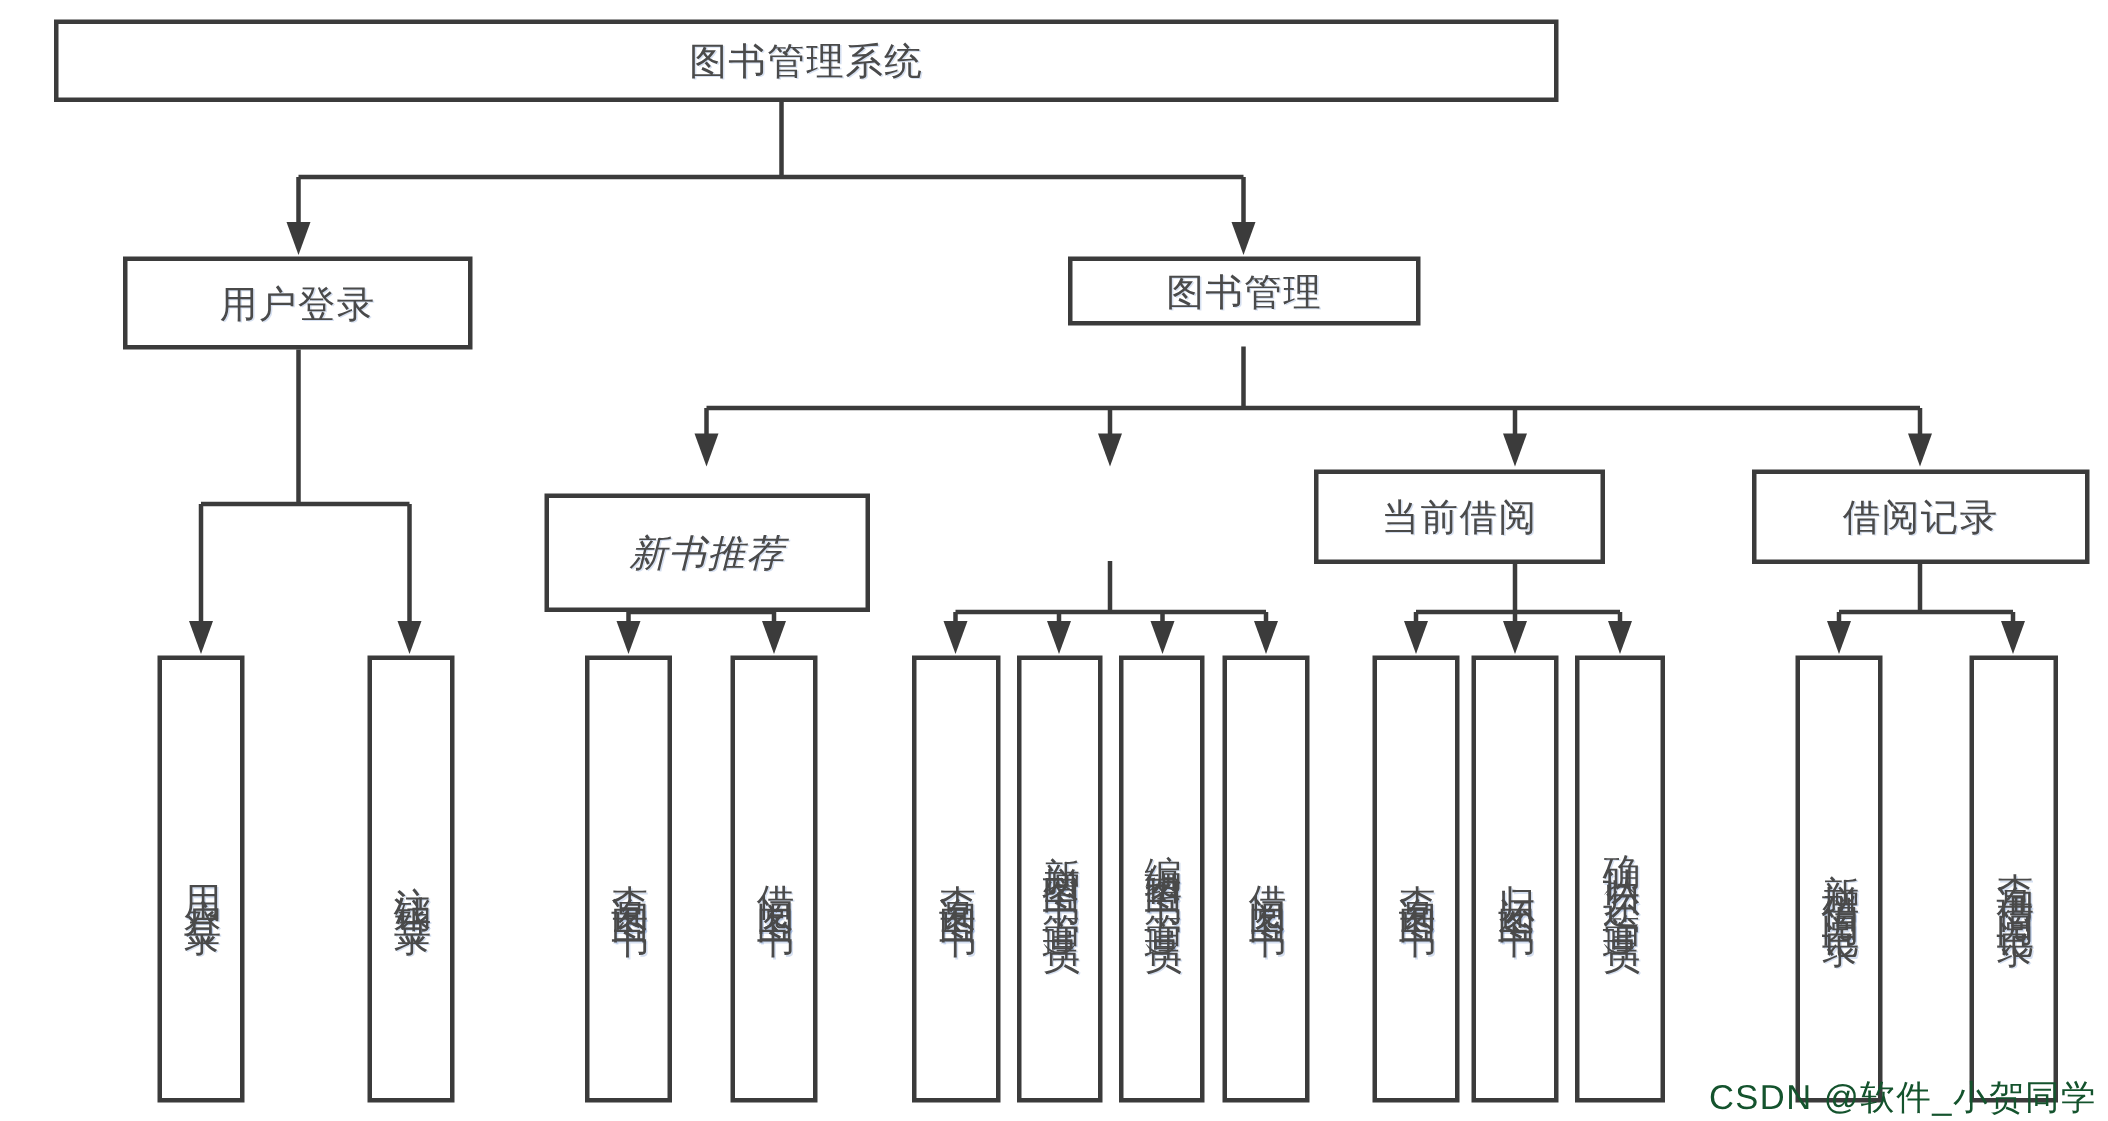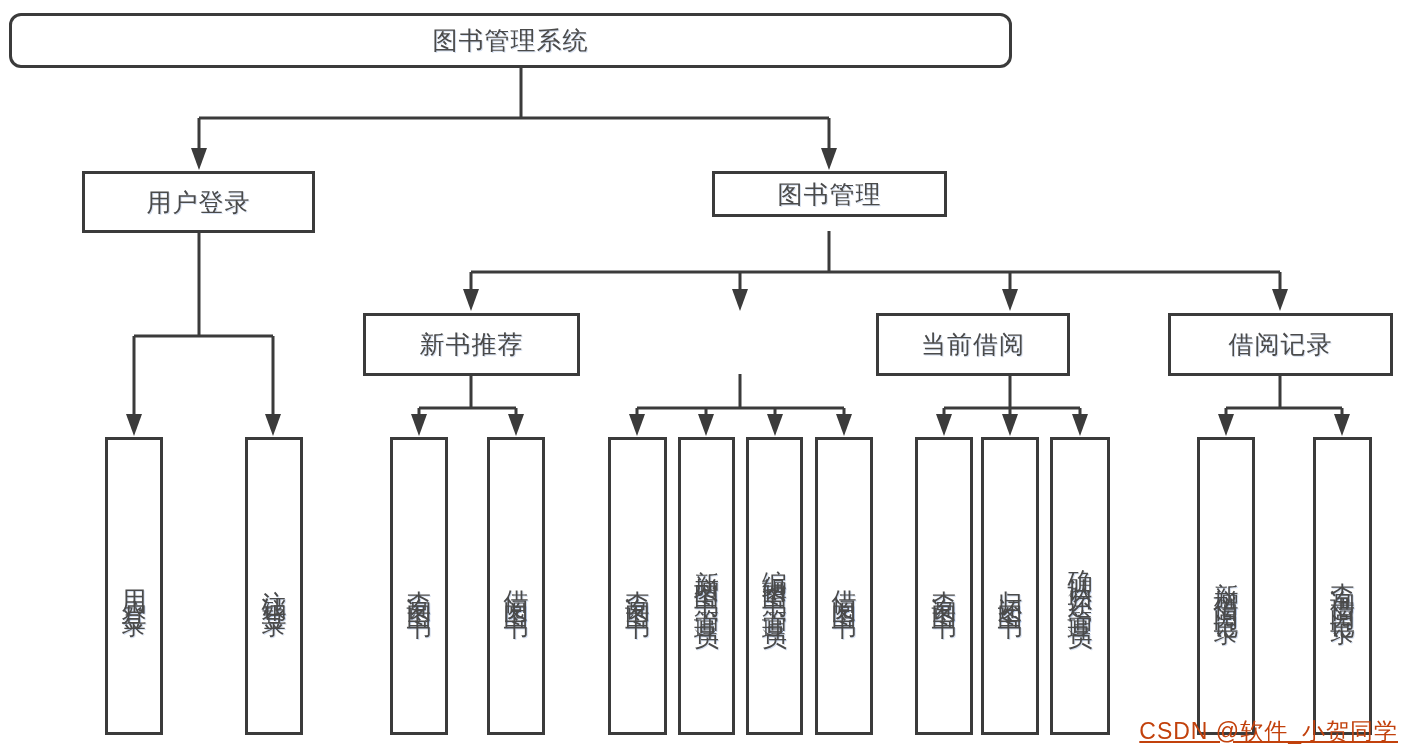--- a/index.html
+++ b/index.html
@@ -31,44 +31,43 @@
     z-index: 2;
     text-shadow: 1px 1px 0 rgba(90,130,200,0.25);
   }
   .vtext {
     writing-mode: vertical-rl;
     text-orientation: mixed;
     letter-spacing: 8px;
     line-height: 1;
   }
   
-  .n-root   { left: 9px;   top: 13px;  width: 1003px; height: 55px; border-radius: 12px; }
+  .n-root   { left: 36px;   top: 13px;  width: 1003px; height: 55px; }
   .n-login  { left: 82px;   top: 171px; width: 233px;  height: 62px; }
   .n-mgmt   { left: 712px;  top: 171px; width: 235px;  height: 46px; }
-  .n-newbk  { left: 363px;  top: 313px; width: 217px;  height: 63px; }
+  .n-newbk  { left: 363px;  top: 329px; width: 217px;  height: 79px; font-style: italic; }
   .n-borrow { left: 632px;  top: 313px; width: 216px;  height: 63px; }
   .n-cur    { left: 876px;  top: 313px; width: 194px;  height: 63px; }
   .n-rec    { left: 1168px; top: 313px; width: 225px;  height: 63px; }
   .leaf     { top: 437px; width: 58px; height: 298px; }
   .n-a1 { left: 105px; }  .n-a2 { left: 245px; }
   .n-b1 { left: 390px; }  .n-b2 { left: 487px; }
   .n-c1 { left: 608px; width: 59px; } .n-c2 { left: 678px; width: 57px; }
   .n-c3 { left: 746px; width: 57px; } .n-c4 { left: 815px; }
   .n-d1 { left: 915px; }  .n-d2 { left: 981px; } .n-d3 { left: 1050px; width: 60px; }
   .n-e1 { left: 1197px; } .n-e2 { left: 1313px; width: 59px; }
   .watermark {
     position: absolute;
     right: 7px;
     top: 716px;
     font-size: 23px;
-    color: #c2410c;
+    color: #14532d;
     letter-spacing: 1px;
     z-index: 5;
     white-space: nowrap;
-    text-decoration: underline;
   }
 </style>
 </head>
 <body>
 
 <div class="canvas">
 
   <svg class="connector-layer" viewBox="0 0 1405 747" xmlns="http://www.w3.org/2000/svg">
     <g stroke="#3b3b3b" stroke-width="3" fill="none">
 

